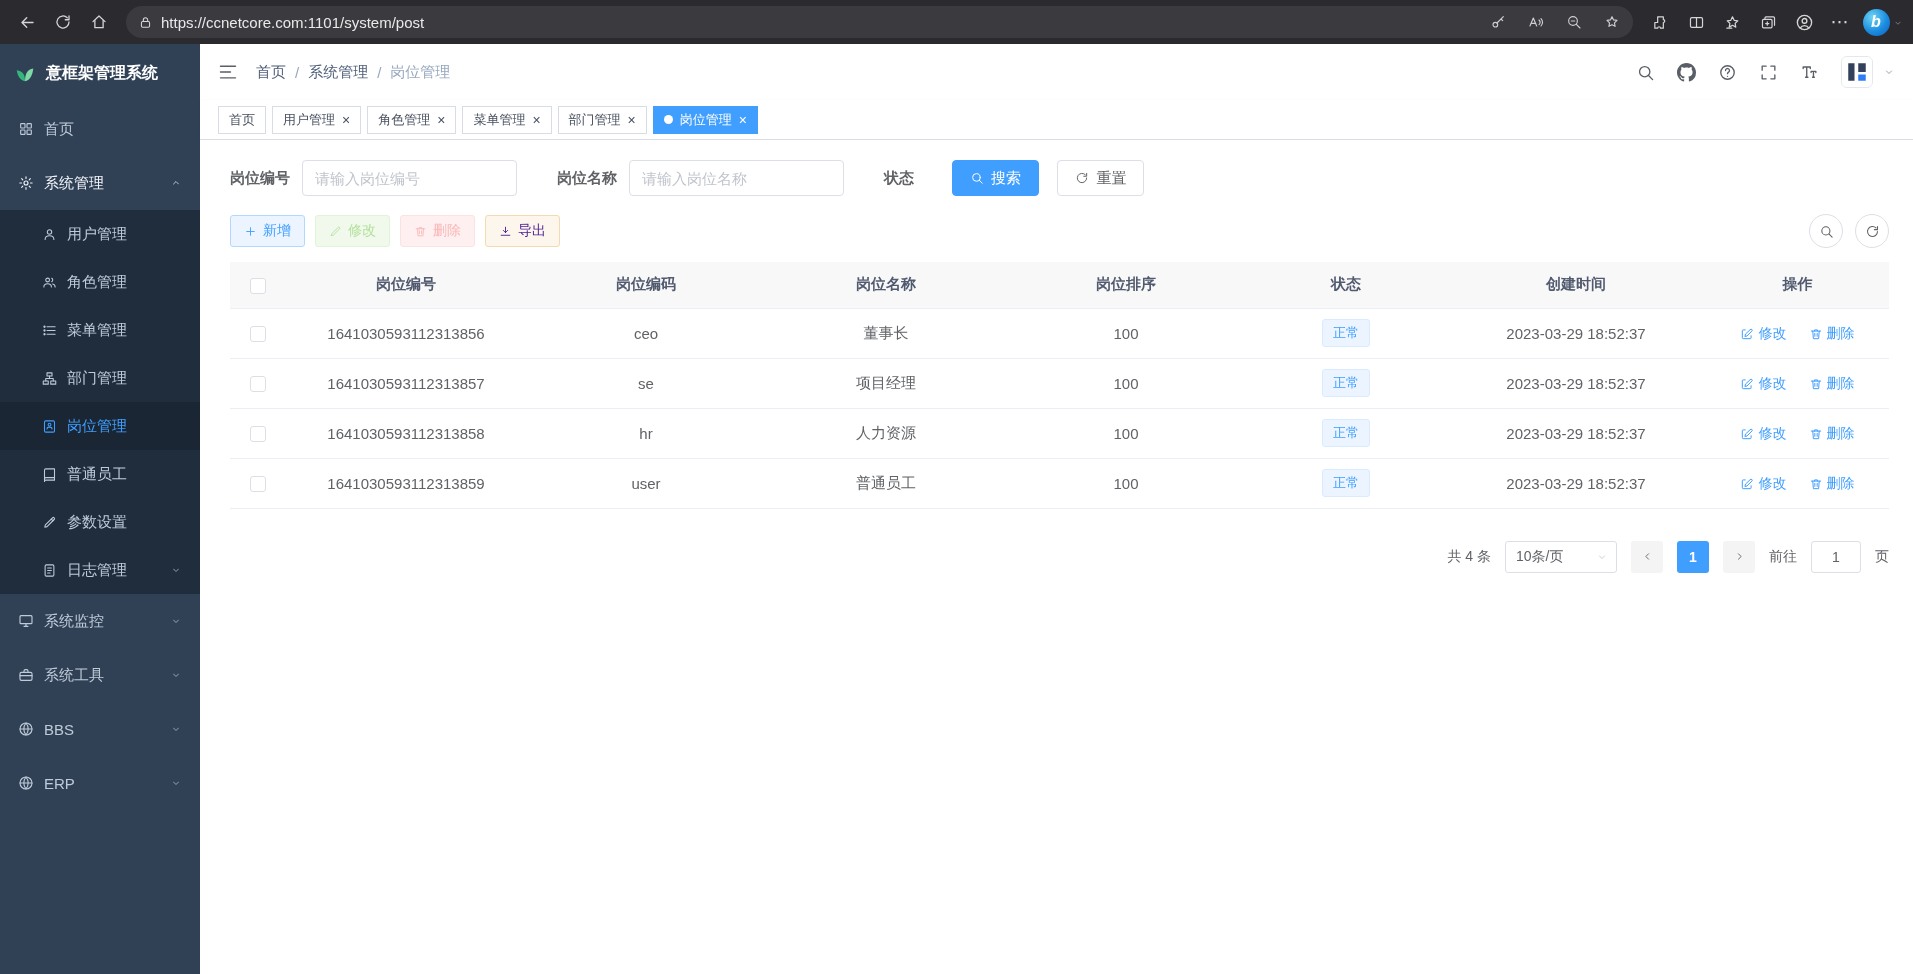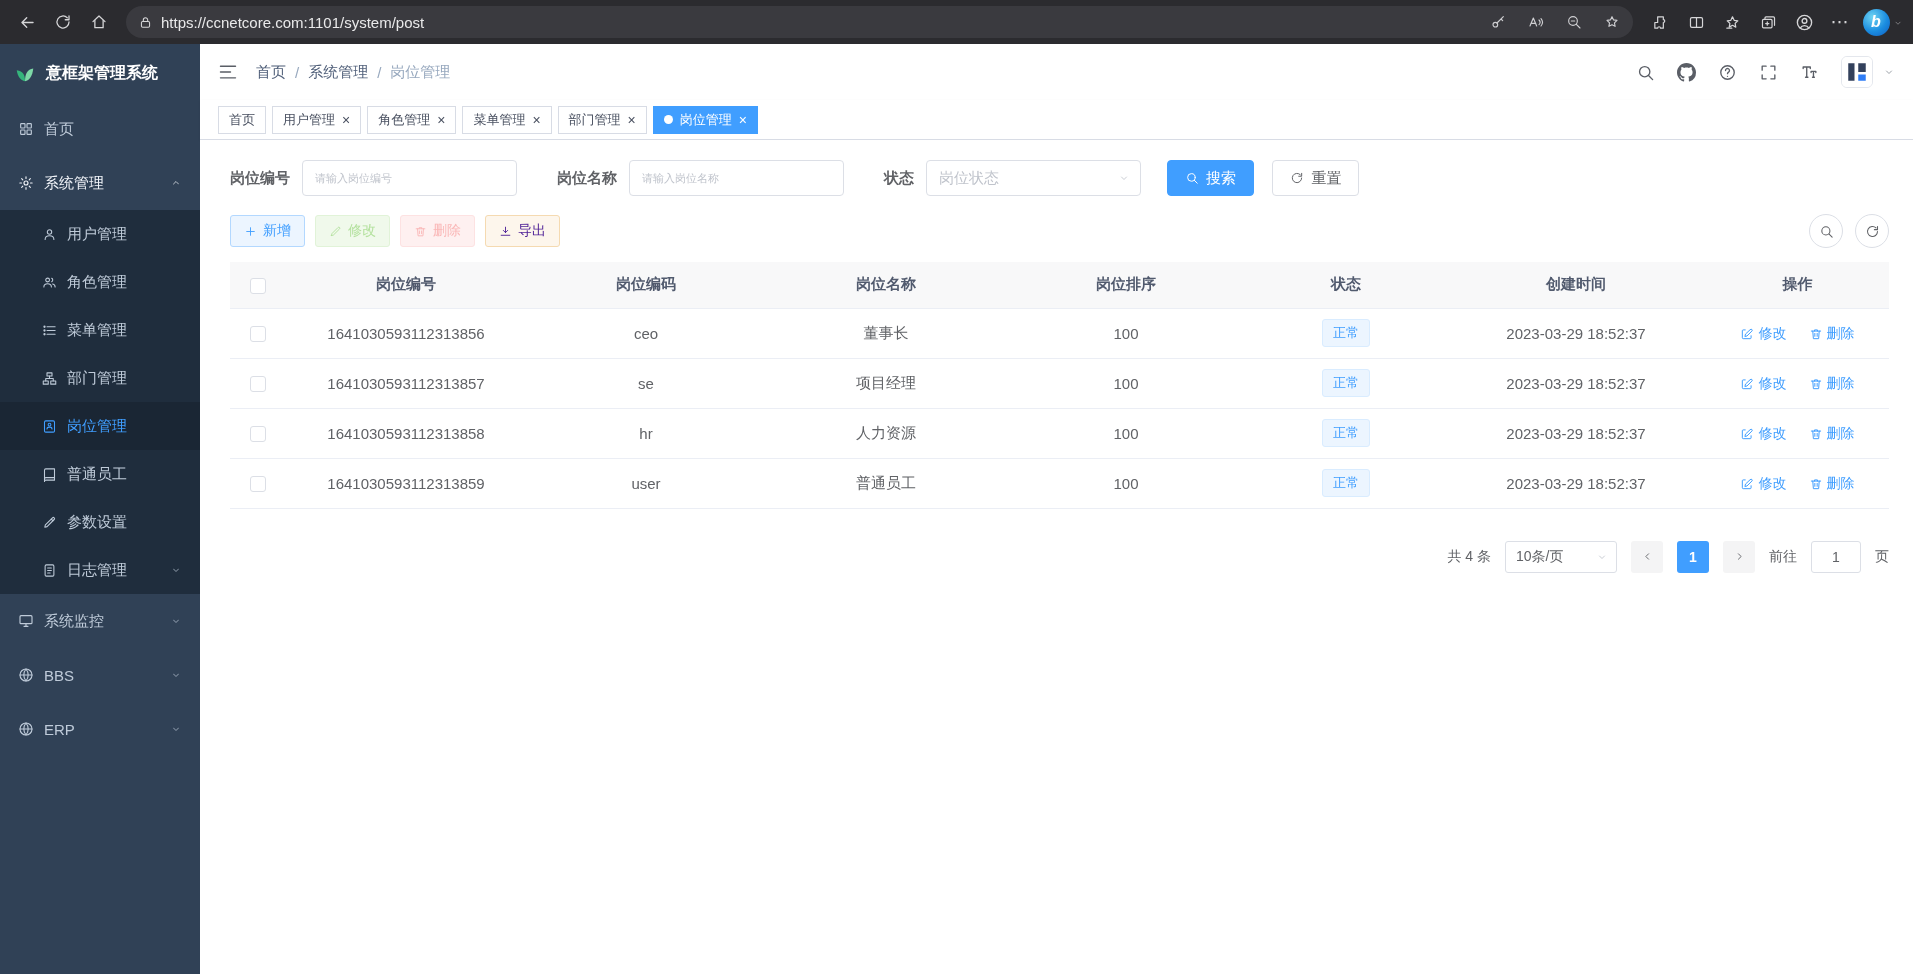--- a/index.html
+++ b/index.html
@@ -43,21 +43,21 @@
   .tags-bar{height:40px;display:flex;align-items:center;gap:6px;padding:0 18px;background:#fff;border-bottom:1px solid #d8dce5;box-shadow:0 1px 3px rgba(0,0,0,.05);flex-shrink:0}
   .tag{height:28px;display:flex;align-items:center;gap:7px;padding:0 10px;border:1px solid #d8dce5;background:#fff;color:#495060;font-size:13px;cursor:pointer}
   .tag .tclose{font-size:14px;line-height:1}
   .tag.active{background:#409eff;border-color:#409eff;color:#fff}
   .dot{width:9px;height:9px;border-radius:50%;background:#fff}
 
   
   .content{flex:1;padding:20px 24px 16px 30px;background:#fff;overflow:hidden}
   .filter-row{display:flex;align-items:center;margin-bottom:18px}
   .f-label{font-size:15px;font-weight:700;color:#606266;margin-right:12px}
-  .f-input{width:215px;height:36px;border:1px solid #dcdfe6;border-radius:4px;padding:0 12px;font-size:11px;color:#606266;outline:none;background:#fff}
+  .f-input{width:215px;height:36px;border:1px solid #dcdfe6;border-radius:4px;padding:0 12px;font-size:15px;color:#606266;outline:none;background:#fff}
   .f-input::placeholder{color:#c0c4cc}
   .gap{width:40px;flex-shrink:0}
   .f-select{width:215px;height:36px;border:1px solid #dcdfe6;border-radius:4px;display:flex;align-items:center;justify-content:space-between;padding:0 10px 0 12px;font-size:15px;color:#c0c4cc;background:#fff;cursor:pointer}
   .f-select .sel-caret{color:#c0c4cc}
   .btn{height:36px;display:inline-flex;align-items:center;gap:7px;padding:0 17px;border-radius:4px;font-size:15px;border:1px solid #dcdfe6;background:#fff;color:#606266;cursor:pointer}
   .btn-primary{background:#409eff;border-color:#409eff;color:#fff}
   .btn+.btn{margin-left:14px}
   .btn-area{margin-left:26px}
 
   .toolbar{display:flex;align-items:center;margin-bottom:14px}
@@ -280,20 +280,30 @@
           </svg>
       </div>
     </div>
 
     <div class="m-item">
       <svg class="si" width="16" height="16" viewBox="0 0 24 24">
           <rect x="3" y="4" width="18" height="12" rx="1.5"></rect>
           <path d="M9 20h6M12 16v4"></path>
         </svg>
       <span>系统监控</span>
+      <svg class="si chev" width="12" height="12" viewBox="0 0 24 24">
+          <path d="M7 10l5 5 5-5"></path>
+        </svg>
+    </div>
+    <div class="m-item">
+      <svg class="si" width="16" height="16" viewBox="0 0 24 24">
+          <rect x="3" y="8" width="18" height="12" rx="2"></rect>
+          <path d="M9 8V6a2 2 0 0 1 2-2h2a2 2 0 0 1 2 2v2M3 13h18"></path>
+        </svg>
+      <span>系统工具</span>
       <svg class="si chev" width="12" height="12" viewBox="0 0 24 24">
           <path d="M7 10l5 5 5-5"></path>
         </svg>
     </div>
     <div class="m-item">
       <svg class="si" width="16" height="16" viewBox="0 0 24 24">
           <circle cx="12" cy="12" r="9"></circle>
           <path d="M3 12h18M12 3a14 14 0 0 1 0 18M12 3a14 14 0 0 0 0 18"></path>
         </svg>
       <span>BBS</span>
@@ -404,26 +414,20 @@
     <div class="content">
 
       <div class="filter-row">
         <span class="f-label">岗位编号</span>
         <input class="f-input" type="text" placeholder="请输入岗位编号" style="">
         <span class="gap"></span>
         <span class="f-label">岗位名称</span>
         <input class="f-input" type="text" placeholder="请输入岗位名称" style="">
         <span class="gap"></span>
         <span class="f-label">状态</span>
-        <span class="f-select">
-          <span>岗位状态</span>
-          <svg class="si sel-caret" width="12" height="12" viewBox="0 0 24 24">
-              <path d="M7 10l5 5 5-5"></path>
-            </svg>
-        </span>
         <span class="btn-area">
           <button class="btn btn-primary">
             <svg class="si" width="14" height="14" viewBox="0 0 24 24">
                 <circle cx="11" cy="11" r="6.5"></circle>
                 <path d="M15.8 15.8L21 21"></path>
               </svg>
             <span>搜索</span>
           </button>
           <button class="btn">
             <svg class="si" width="14" height="14" viewBox="0 0 24 24">

